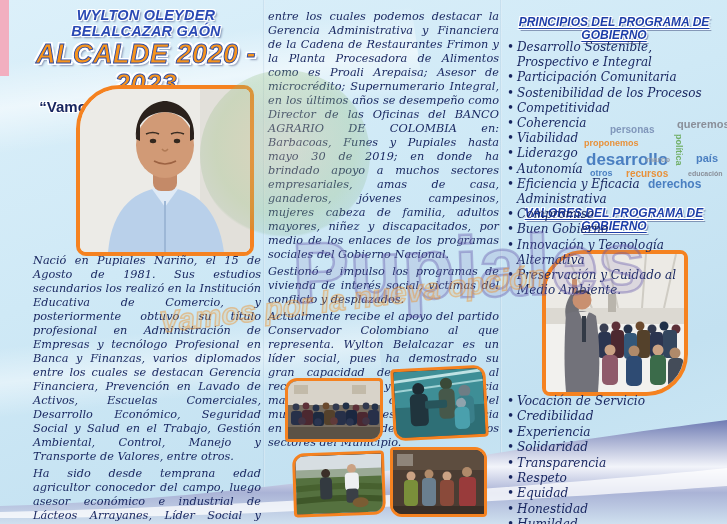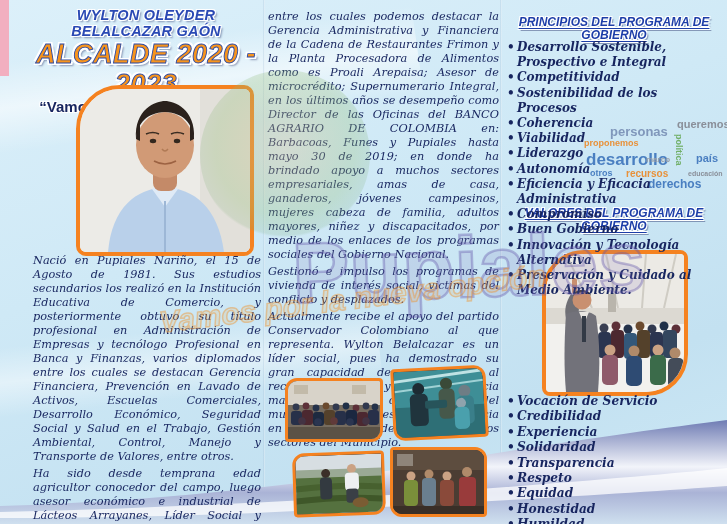--- a/index.html
+++ b/index.html
@@ -44,34 +44,34 @@
   #mid-text{left:268px;top:10px;width:231px;}
 
   .photo{position:absolute;border:3px solid #f58220;overflow:hidden;background:#444;}
   #photo-a{left:285px;top:378px;width:92px;height:58px;border-radius:12px 4px 12px 4px;}
   #photo-b{left:392px;top:367px;width:89px;height:66px;border-radius:4px 12px 4px 12px;transform:rotate(-3deg);}
   #photo-c{left:293px;top:452px;width:86px;height:58px;border-radius:12px 4px 12px 4px;transform:rotate(-2deg);}
   #photo-d{left:390px;top:447px;width:91px;height:64px;border-radius:4px 12px 4px 12px;}
 
   #principios-heading{left:505px;top:16px;width:218px;}
   ul.blist{margin:0;padding:0;list-style:none;}
-  ul.blist li{position:relative;padding-left:10px;font-style:italic;color:#17255f;font-weight:bold;}
+  ul.blist li{position:relative;padding-left:10px;font-style:italic;color:#17255f;}
   ul.blist li::before{content:"•";position:absolute;left:0;top:0;color:#17255f;}
   #principios-list{left:507px;top:40px;width:196px;font-size:12px;line-height:15.2px;z-index:2;}
   #valores-heading{left:505px;top:207px;width:218px;}
   #photo-e{left:542px;top:250px;width:138px;height:138px;border:4px solid #f58220;
     border-radius:42px 8px 42px 8px;overflow:hidden;background:#ddd;position:absolute;}
   #valores-list{left:507px;top:394px;width:212px;font-size:12.2px;line-height:15.4px;}
 
   
   #wordcloud{position:absolute;left:584px;top:116px;width:142px;height:76px;z-index:1;
     font-family:"Liberation Sans","DejaVu Sans",sans-serif;}
   #wordcloud span{position:absolute;white-space:nowrap;font-weight:bold;}
   .wc0{left:2px;top:34px;font-size:17px;color:#4a7fc1;}
-  .wc1{left:26px;top:8px;font-size:13px;color:#8097bb;text-align:center;}
+  .wc1{left:26px;top:8px;font-size:10px;color:#8097bb;text-align:center;}
   .wc2{left:64px;top:20px;font-size:12px;color:#4a7fc1;margin-top:41px;}
   .wc3{left:0px;top:22px;font-size:9px;color:#e8913a;}
   .wc4{left:42px;top:52px;font-size:10px;color:#e8913a;}
   .wc5{left:6px;top:52px;font-size:9px;color:#4a7fc1;}
   .wc6{left:112px;top:36px;font-size:11px;color:#4a7fc1;}
   .wc7{left:86px;top:2px;font-size:11px;color:#8a8f99;padding-left:7px;}
   .wc8{left:62px;top:12px;font-size:8px;color:#9aa0ab;margin-top:27px;}
   .wc9{left:100px;top:18px;font-size:9px;color:#72b06a;transform:rotate(90deg);transform-origin:left top;}
   .wc10{left:104px;top:54px;font-size:7px;color:#8a8f99;}
 
@@ -235,22 +235,23 @@
       <circle cx="74" cy="22" r="5" fill="#b08a6a"></circle>
         <rect x="66" y="27" width="17" height="30" rx="4" fill="#993b3b"></rect>
       <rect y="56" width="91" height="8" fill="#3a2f27"></rect>
     </svg>
   </div>
 
   <div class="col hd hd-section" id="principios-heading">PRINCIPIOS DEL PROGRAMA DE GOBIERNO</div>
 
   <ul class="blist col" id="principios-list">
     <li>Desarrollo Sostenible, Prospectivo e Integral</li>
+    <li>Participación Comunitaria</li>
+    <li>Sostenibilidad de los Procesos</li>
     <li>Competitividad</li>
-    <li>Sostenibilidad de los Procesos</li>
     <li>Coherencia</li>
     <li>Viabilidad</li>
     <li>Liderazgo</li>
     <li>Autonomía</li>
     <li>Eficiencia y Eficacia Administrativa</li>
     <li>Compromiso</li>
     <li>Buen Gobierno</li>
     <li>Innovación y Tecnología Alternativa</li>
     <li>Preservación y Cuidado al Medio Ambiente.</li>
   </ul>

